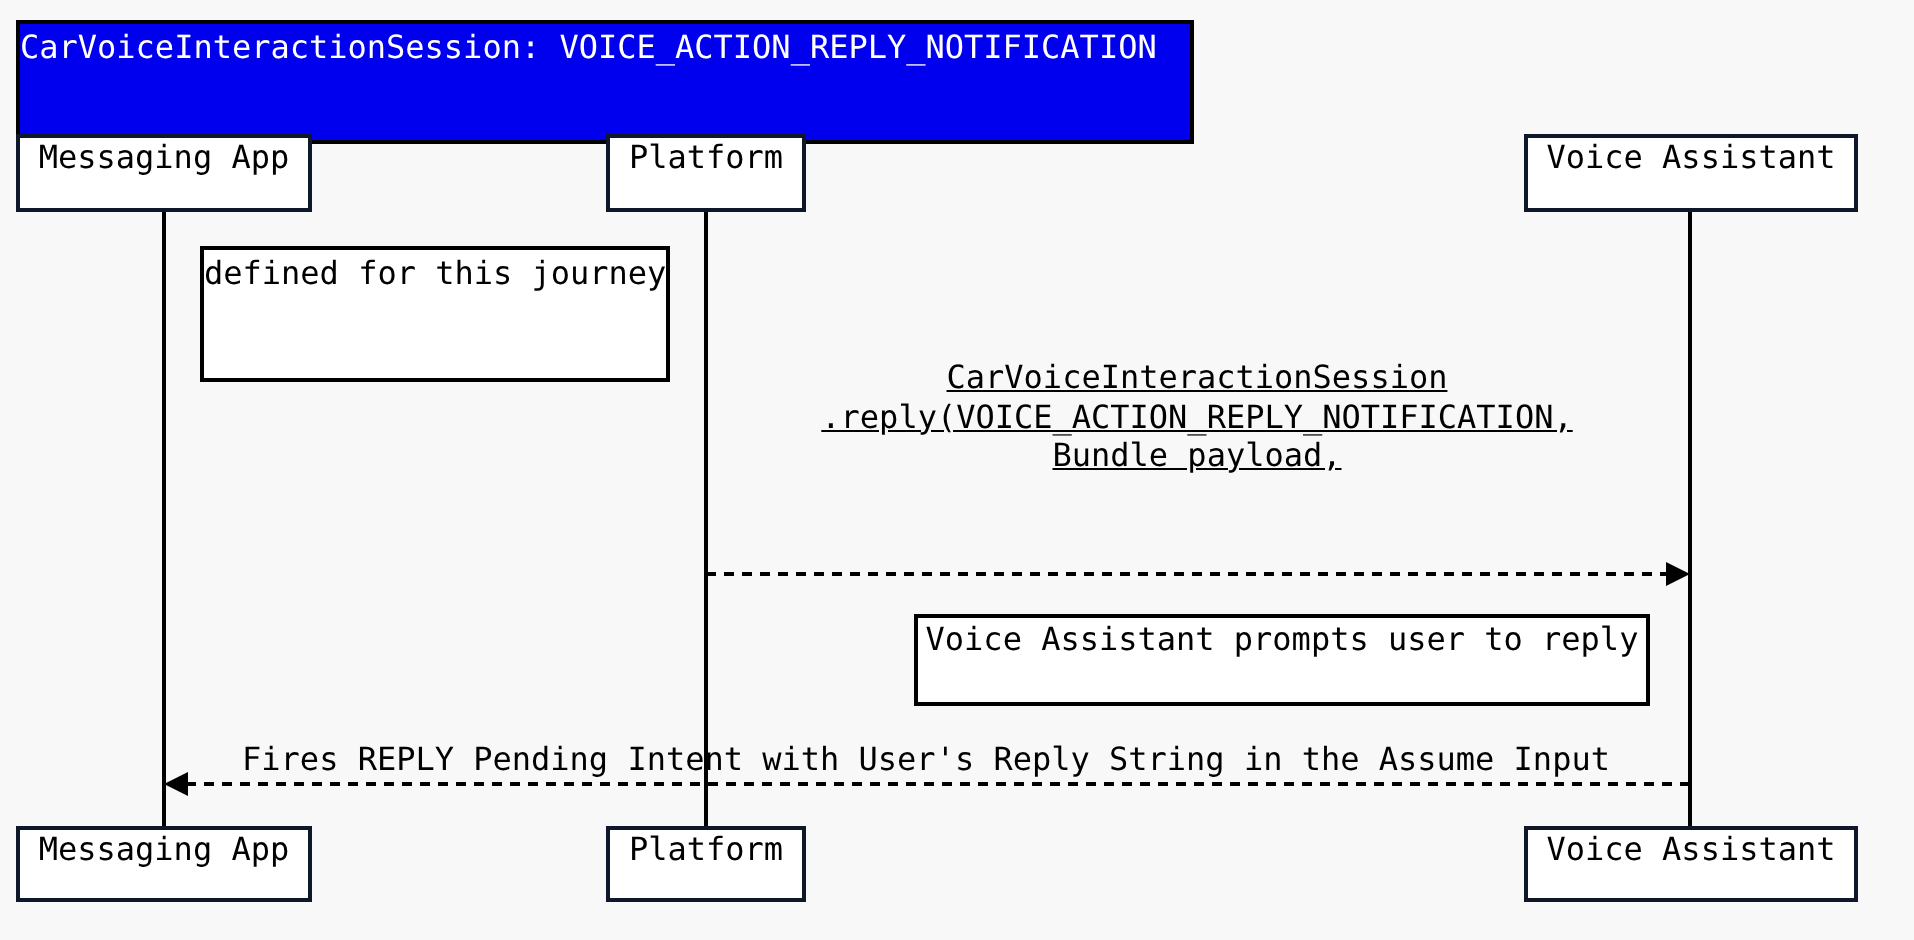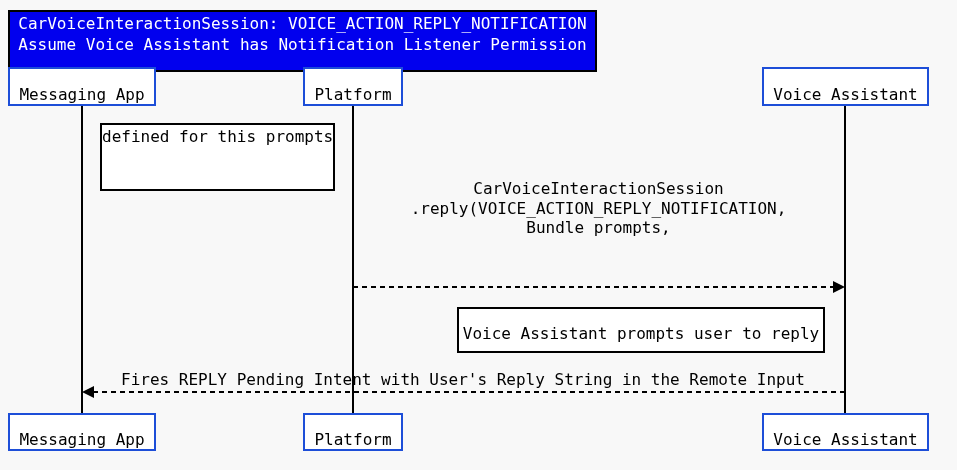--- a/index.html
+++ b/index.html
@@ -18,33 +18,33 @@
     overflow: hidden;
   }
   .title-box {
     position: absolute;
     left: 8px; top: 10px;
     width: 589px; height: 62px;
     background: #0100ee;
     border: 2px solid #000;
     box-sizing: border-box;
     color: #fff;
-    text-align: center;
+    text-align: left;
     line-height: 21px;
     padding-top: 1px;
     white-space: nowrap;
   }
   .actor-box {
     position: absolute;
     height: 39px;
     background: #fff;
-    border: 2px solid #1d4ed8;
+    border: 2px solid #0f172a;
     box-sizing: border-box;
     display: flex;
-    align-items: flex-end;
+    align-items: flex-start;
     justify-content: center;
     white-space: nowrap;
   }
   .lifeline {
     position: absolute;
     top: 105px;
     width: 2px;
     height: 309px;
     background: #000;
   }
@@ -84,56 +84,55 @@
     border-right: 12px solid #000;
   }
 </style>
 </head>
 <body>
 
 <div id="canvas">
 
   <div class="title-box">
     <div>CarVoiceInteractionSession: VOICE_ACTION_REPLY_NOTIFICATION</div>
-    <div>Assume Voice Assistant has Notification Listener Permission</div>
   </div>
 
   <div class="lifeline" style="left:81px;"></div>
   <div class="lifeline" style="left:352px;"></div>
   <div class="lifeline" style="left:844px;"></div>
 
   <div class="actor-box" style="left:8px;   top:67px; width:148px;">
     <span>Messaging App</span>
   </div>
   <div class="actor-box" style="left:303px; top:67px; width:100px;">
     <span>Platform</span>
   </div>
   <div class="actor-box" style="left:762px; top:67px; width:167px;">
     <span>Voice Assistant</span>
   </div>
 
   <div class="note" style="left:100px; top:123px; width:235px; height:68px;">
-    <div>defined for this prompts</div>
+    <div>defined for this journey</div>
   </div>
 
-  <div class="msg-label" style="left:353px; top:179px; width:491px;">
+  <div class="msg-label" style="left:353px; top:179px; width:491px;text-decoration:underline;">
     <div>CarVoiceInteractionSession</div>
     <div>.reply(VOICE_ACTION_REPLY_NOTIFICATION,</div>
-    <div>Bundle prompts,</div>
+    <div>Bundle payload,</div>
   </div>
 
   <div class="dash-line" style="left:353px; top:286px; width:481px;"></div>
   <div class="arrowhead-right" style="left:833px; top:281px;"></div>
 
-  <div class="note" style="left:457px; top:307px; width:368px; height:46px; padding-top:15px;">
+  <div class="note" style="left:457px; top:307px; width:368px; height:46px; padding-top:1px;">
     <div>Voice Assistant prompts user to reply</div>
   </div>
 
   <div class="msg-label" style="left:82px; top:370px; width:762px;">
-    <div>Fires REPLY Pending Intent with User's Reply String in the Remote Input</div>
+    <div>Fires REPLY Pending Intent with User's Reply String in the Assume Input</div>
   </div>
 
   <div class="dash-line" style="left:93px; top:391px; width:751px;"></div>
   <div class="arrowhead-left" style="left:82px; top:386px;"></div>
 
   <div class="actor-box" style="left:8px;   top:413px; width:148px; height:38px;">
     <span>Messaging App</span>
   </div>
   <div class="actor-box" style="left:303px; top:413px; width:100px; height:38px;">
     <span>Platform</span>

